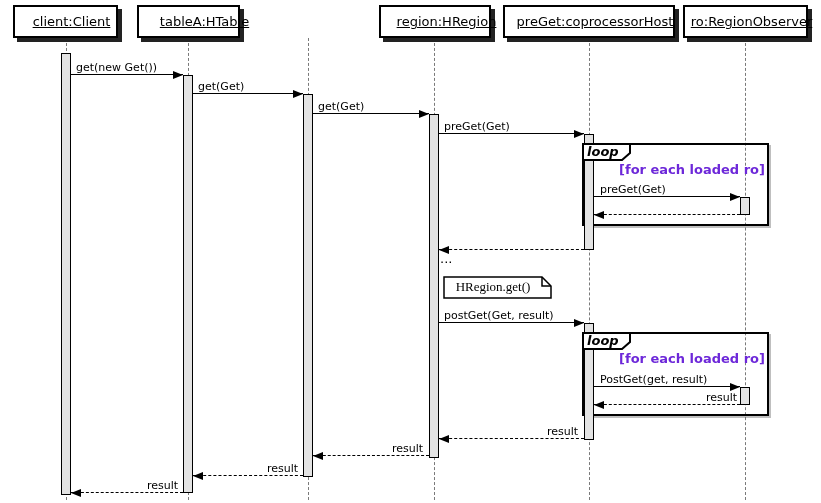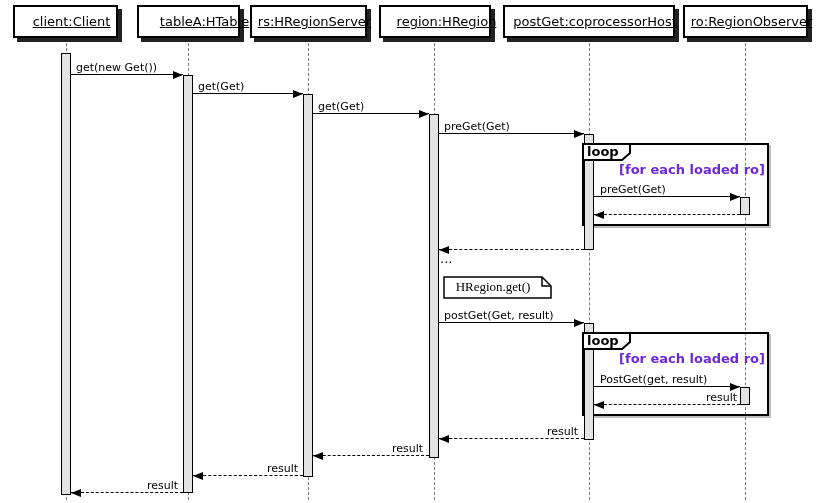--- a/index.html
+++ b/index.html
@@ -71,21 +71,21 @@
     position: absolute;
     border: 2px solid #000000;
     background: transparent;
     box-shadow: 2px 2px 0 rgba(0,0,0,0.25);
     z-index: 1;
   }
   .loop-tab { position: absolute; width: 50px; height: 18px; z-index: 3; }
   .loop-tab svg { position: absolute; left: 0; top: 0; }
   .loop-tab span {
     position: absolute; left: 5px; top: 1px;
-    font-size: 13px; font-weight: bold; color: #000000;
+    font-size: 13px; font-weight: bold; color: #000000; font-style: italic;
   }
   .guard-label {
     position: absolute;
     font-size: 13px;
     font-weight: bold;
     color: #6d28d9;
     white-space: nowrap;
     z-index: 3;
   }
   .note { position: absolute; z-index: 3; }
@@ -107,28 +107,25 @@
   <div class="lifeline" style="left:434px;"></div>
   <div class="lifeline" style="left:589px;"></div>
   <div class="lifeline" style="left:745px;"></div>
 
   <div class="participant" style="left:13px;width:105px;">
       <span>client:Client</span>
     </div>
   <div class="participant" style="left:137px;width:103px;padding-left:20px;">
       <span>tableA:HTable</span>
     </div>
-  <div class="participant" style="left:250px;width:117px;">
-      <span>rs:HRegionServer</span>
-    </div>
   <div class="participant" style="left:379px;width:112px;padding-left:11px;">
       <span>region:HRegion</span>
     </div>
   <div class="participant" style="left:503px;width:172px;">
-      <span>postGet:coprocessorHost</span>
+      <span>preGet:coprocessorHost</span>
     </div>
   <div class="participant" style="left:683px;width:125px;">
       <span>ro:RegionObserver</span>
     </div>
 
   <div class="loop-frame" style="left:582px;top:143px;width:187px;height:83px;"></div>
   <div class="loop-tab" style="left:582px;top:143px;">
     <svg width="50" height="18">
         <polygon points="1,1 48,1 48,10 40,17 1,17" fill="#ffffff" stroke="#000000" stroke-width="2"></polygon>
       </svg>

